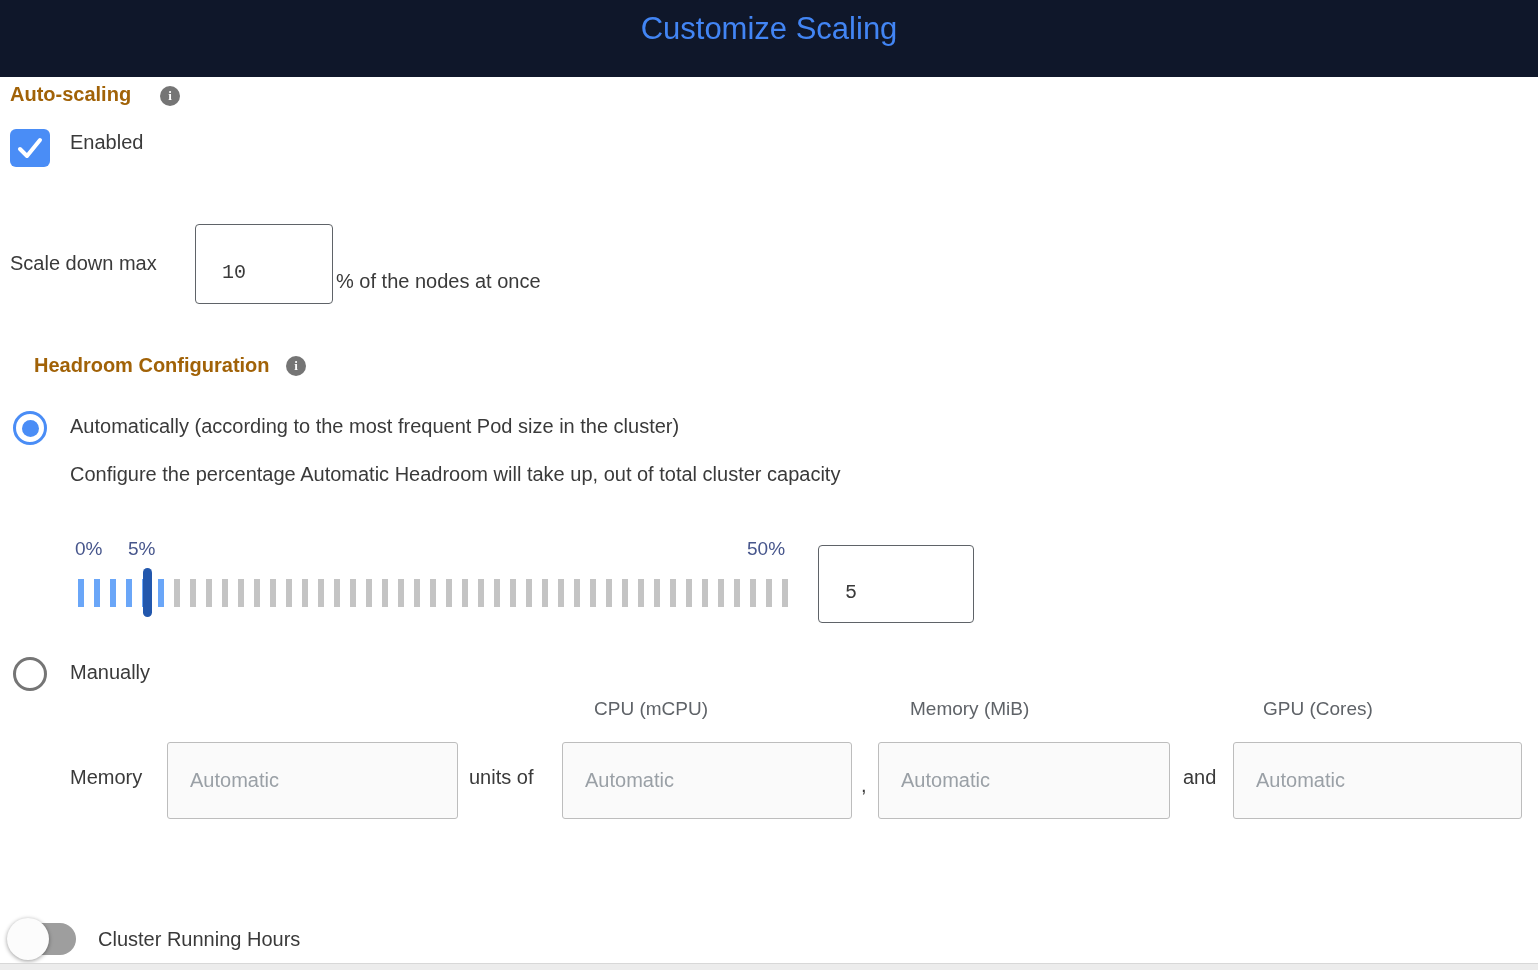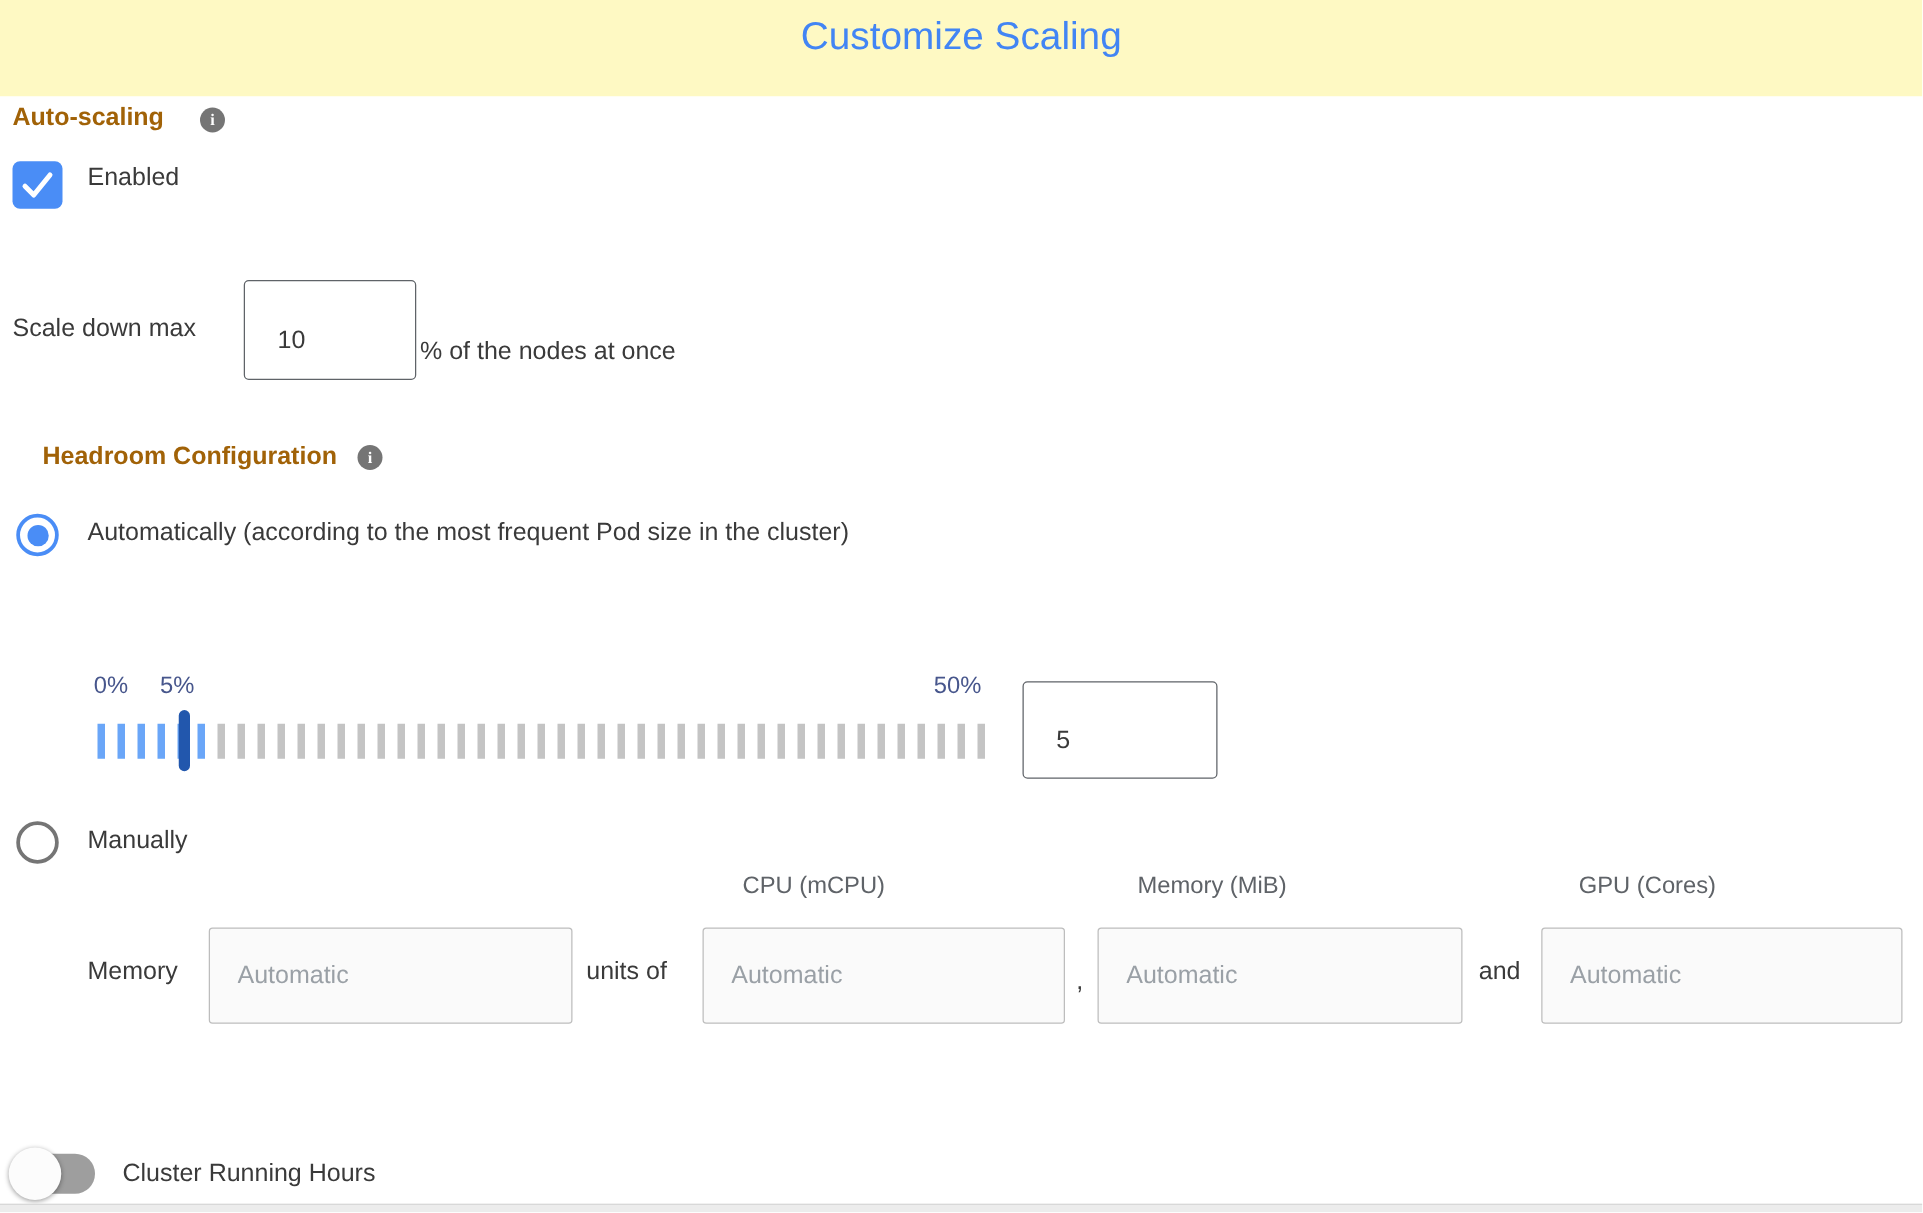--- a/index.html
+++ b/index.html
@@ -1,21 +1,21 @@
 <!DOCTYPE html>
 <html><head>
 <meta charset="utf-8">
 <style>
   html,body{margin:0;padding:0;background:#fff;}
   .page{
     position:relative;width:1538px;height:970px;overflow:hidden;background:#ffffff;
     font-family:"Liberation Sans","DejaVu Sans",sans-serif;color:#3c4043;
   }
   
-  .header{position:absolute;left:0;top:0;width:1538px;height:77px;background:#fef9c3;}
+  .header{position:absolute;left:0;top:0;width:1538px;height:77px;background:#0f172a;}
   .header .title{
     position:absolute;left:0;top:0;width:100%;text-align:center;
     line-height:58px;font-size:31px;color:#4285f4;font-weight:400;
   }
   
   .lbl{position:absolute;font-size:20px;color:#3a3a3a;white-space:nowrap;}
   .lbl.bold{font-weight:700;color:#a16207;}
   .info-icon{
     position:absolute;width:20px;height:20px;border-radius:50%;background:#757575;
     color:#ffffff;font-size:13px;font-weight:700;text-align:center;line-height:20px;
@@ -23,21 +23,21 @@
   }
   
   .checkbox{
     position:absolute;left:10px;top:129px;width:40px;height:38px;border-radius:6px;
     background:#4a8df6;cursor:pointer;
   }
   .checkbox svg{position:absolute;left:0;top:0;}
   
   .winput{
     position:absolute;border:1.5px solid #5f6368;border-radius:4px;background:#fff;
-    font-family:Liberation Sans, sans-serif;font-size:20px;color:#3a3a3a;padding:16px 0 0 26px;box-sizing:border-box;outline:none;
+    font-family:Liberation Mono, monospace;font-size:20px;color:#3a3a3a;padding:16px 0 0 26px;box-sizing:border-box;outline:none;
   }
   #scaledown-input{left:195px;top:224px;width:138px;height:80px;}
   #headroom-value-input{left:818px;top:545px;width:156px;height:78px;}
   
   .radio{position:absolute;left:13px;width:34px;height:34px;border-radius:50%;box-sizing:border-box;cursor:pointer;background:#fff;}
   .radio.selected{border:3.5px solid #4a8df6;}
   .radio.selected .dot{
     position:absolute;left:50%;top:50%;width:17px;height:17px;margin:-8.5px 0 0 -8.5px;
     border-radius:50%;background:#4a8df6;
   }
@@ -94,20 +94,21 @@
   <input id="scaledown-input" class="winput" type="text" value="10" style="">
   <div class="lbl" style="left:336px;top:252px;margin-top:18px;">% of the nodes at once</div>
 
   <div class="lbl bold" style="left:10px;top:354px;margin-left:24px;">Headroom Configuration</div>
   <div class="info-icon" style="left:286px;top:356px;">i</div>
 
   <div class="radio selected" style="top:411px;">
       <div class="dot"></div>
     </div>
   <div class="lbl" style="left:70px;top:415px;">Automatically (according to the most frequent Pod size in the cluster)</div>
+  <div class="lbl" style="left:70px;top:463px;">Configure the percentage Automatic Headroom will take up, out of total cluster capacity</div>
 
   <div class="slider-labels">
     <span style="left:75px;">0%</span>
     <span style="left:128px;">5%</span>
     <span style="left:747px;">50%</span>
   </div>
   <div class="slider-track">
     <div class="ticks">
         <div class="tick blue"></div>
         <div class="tick blue"></div>

